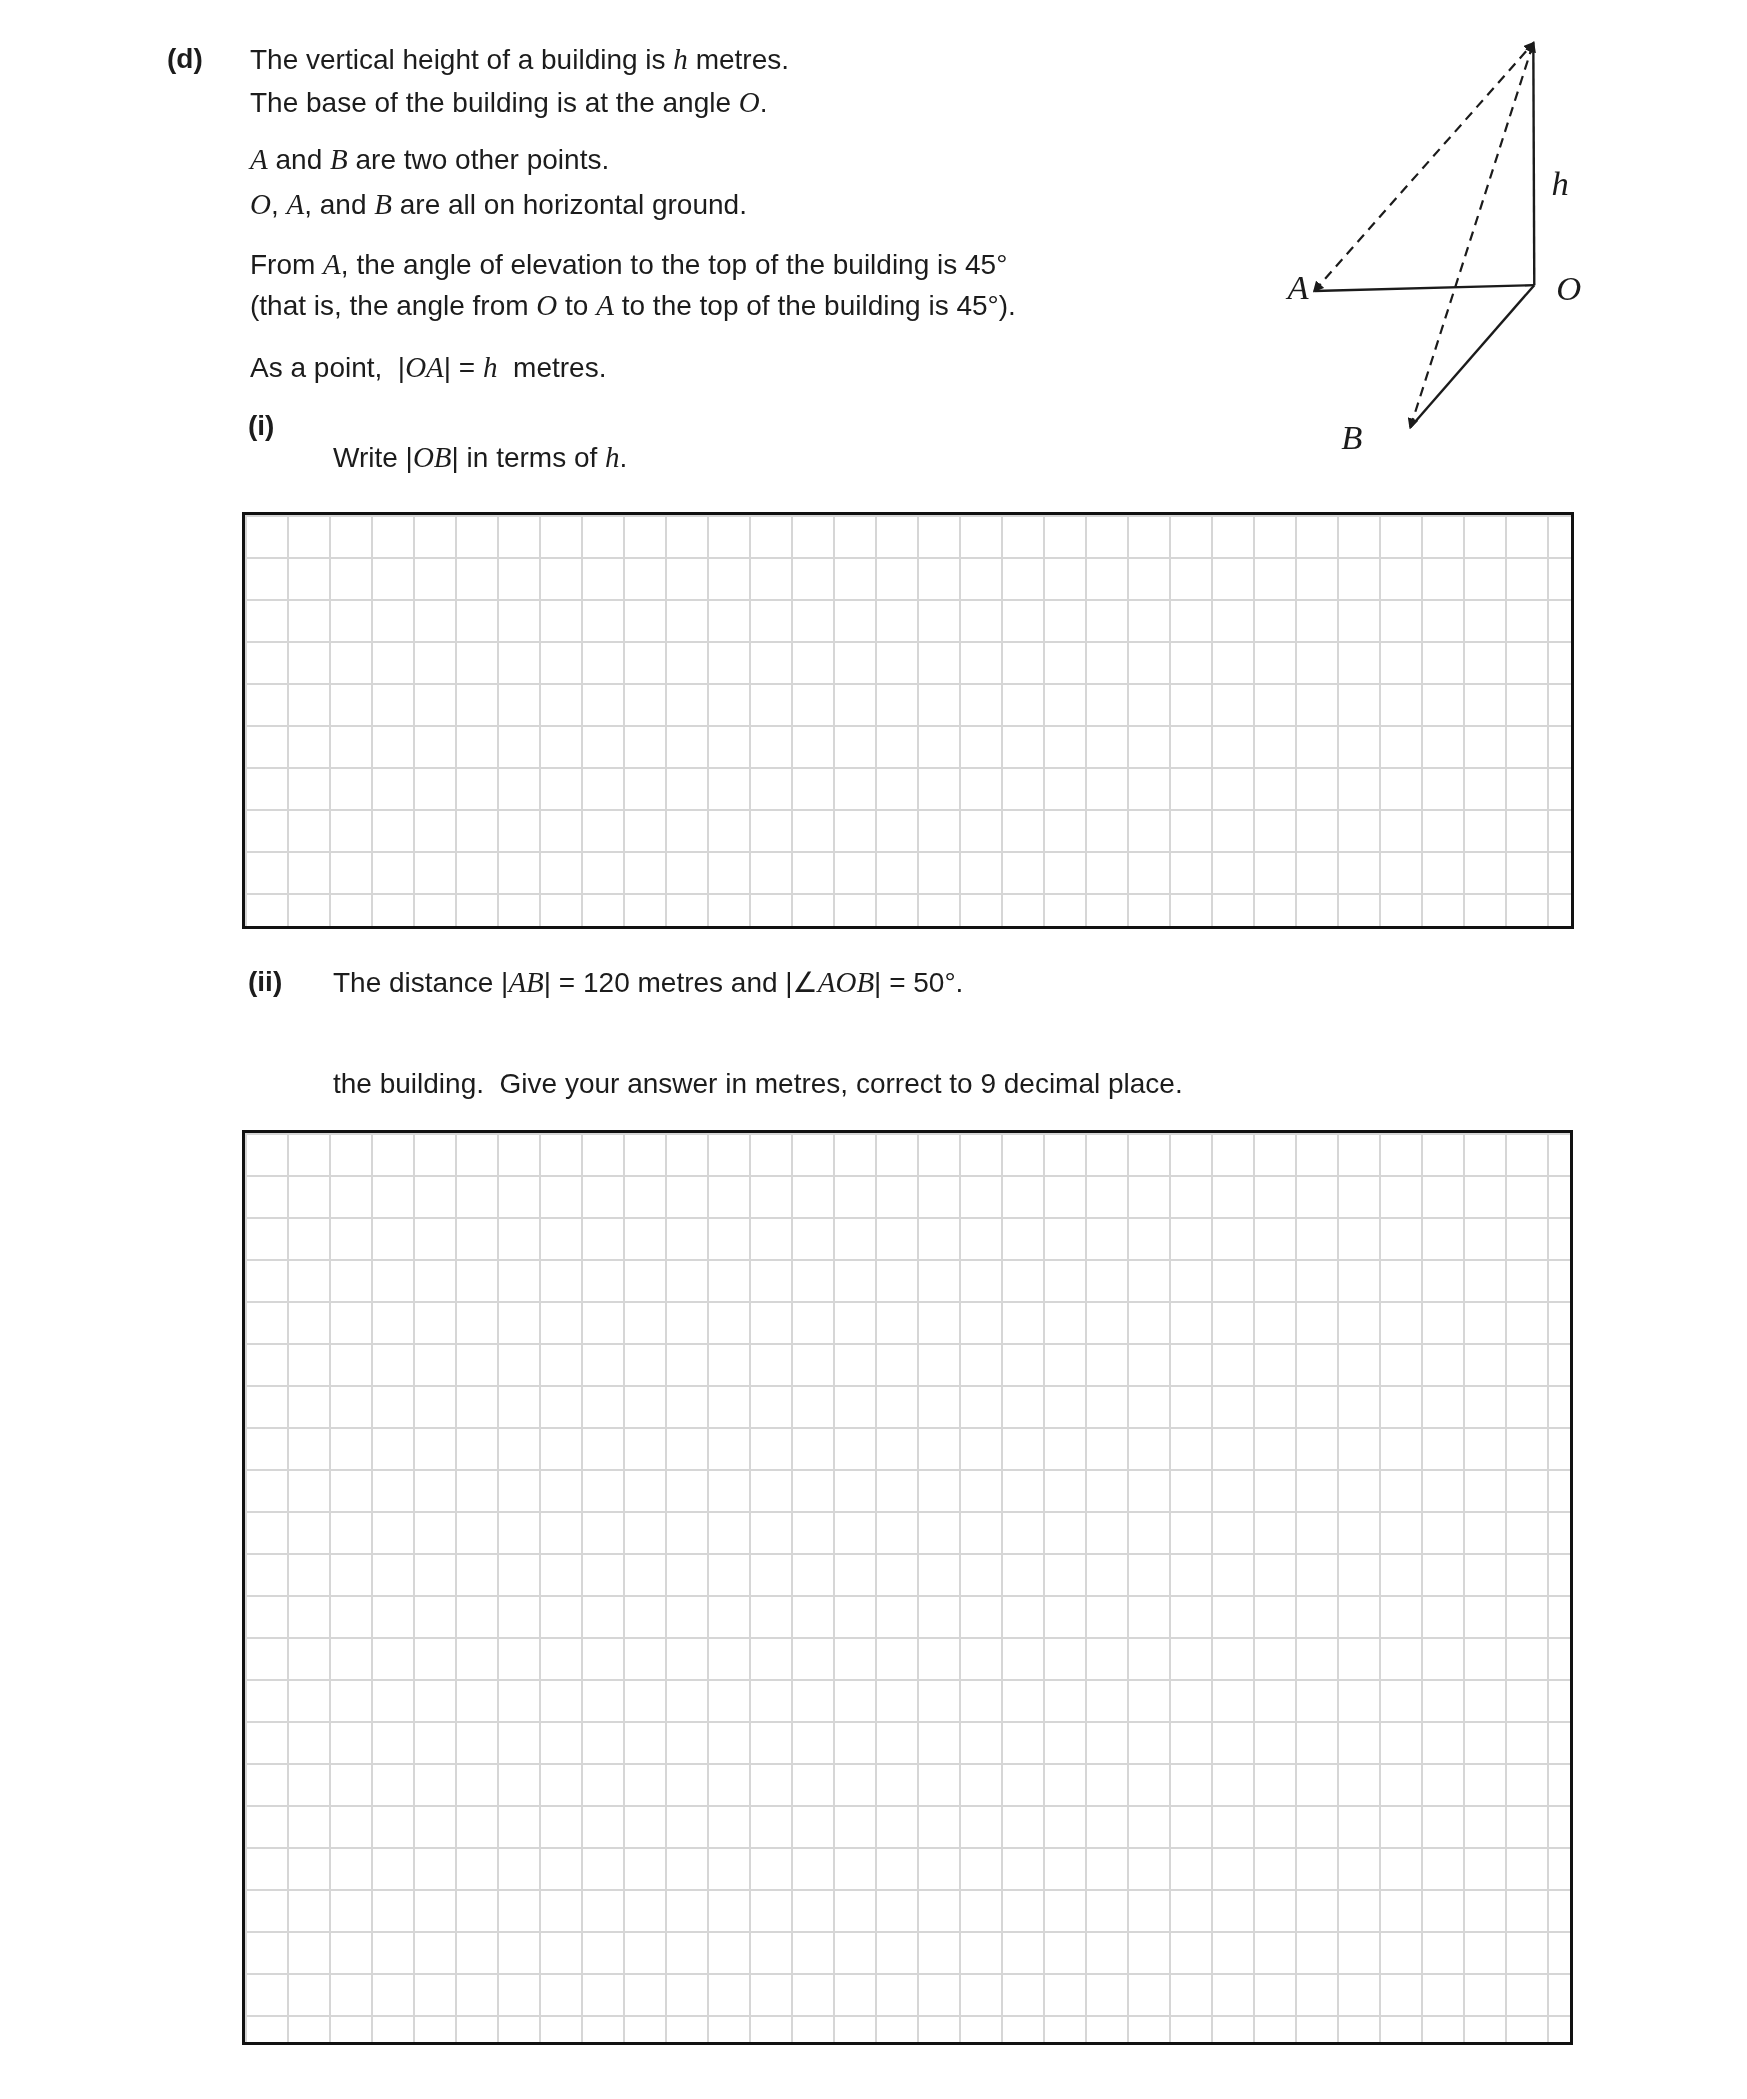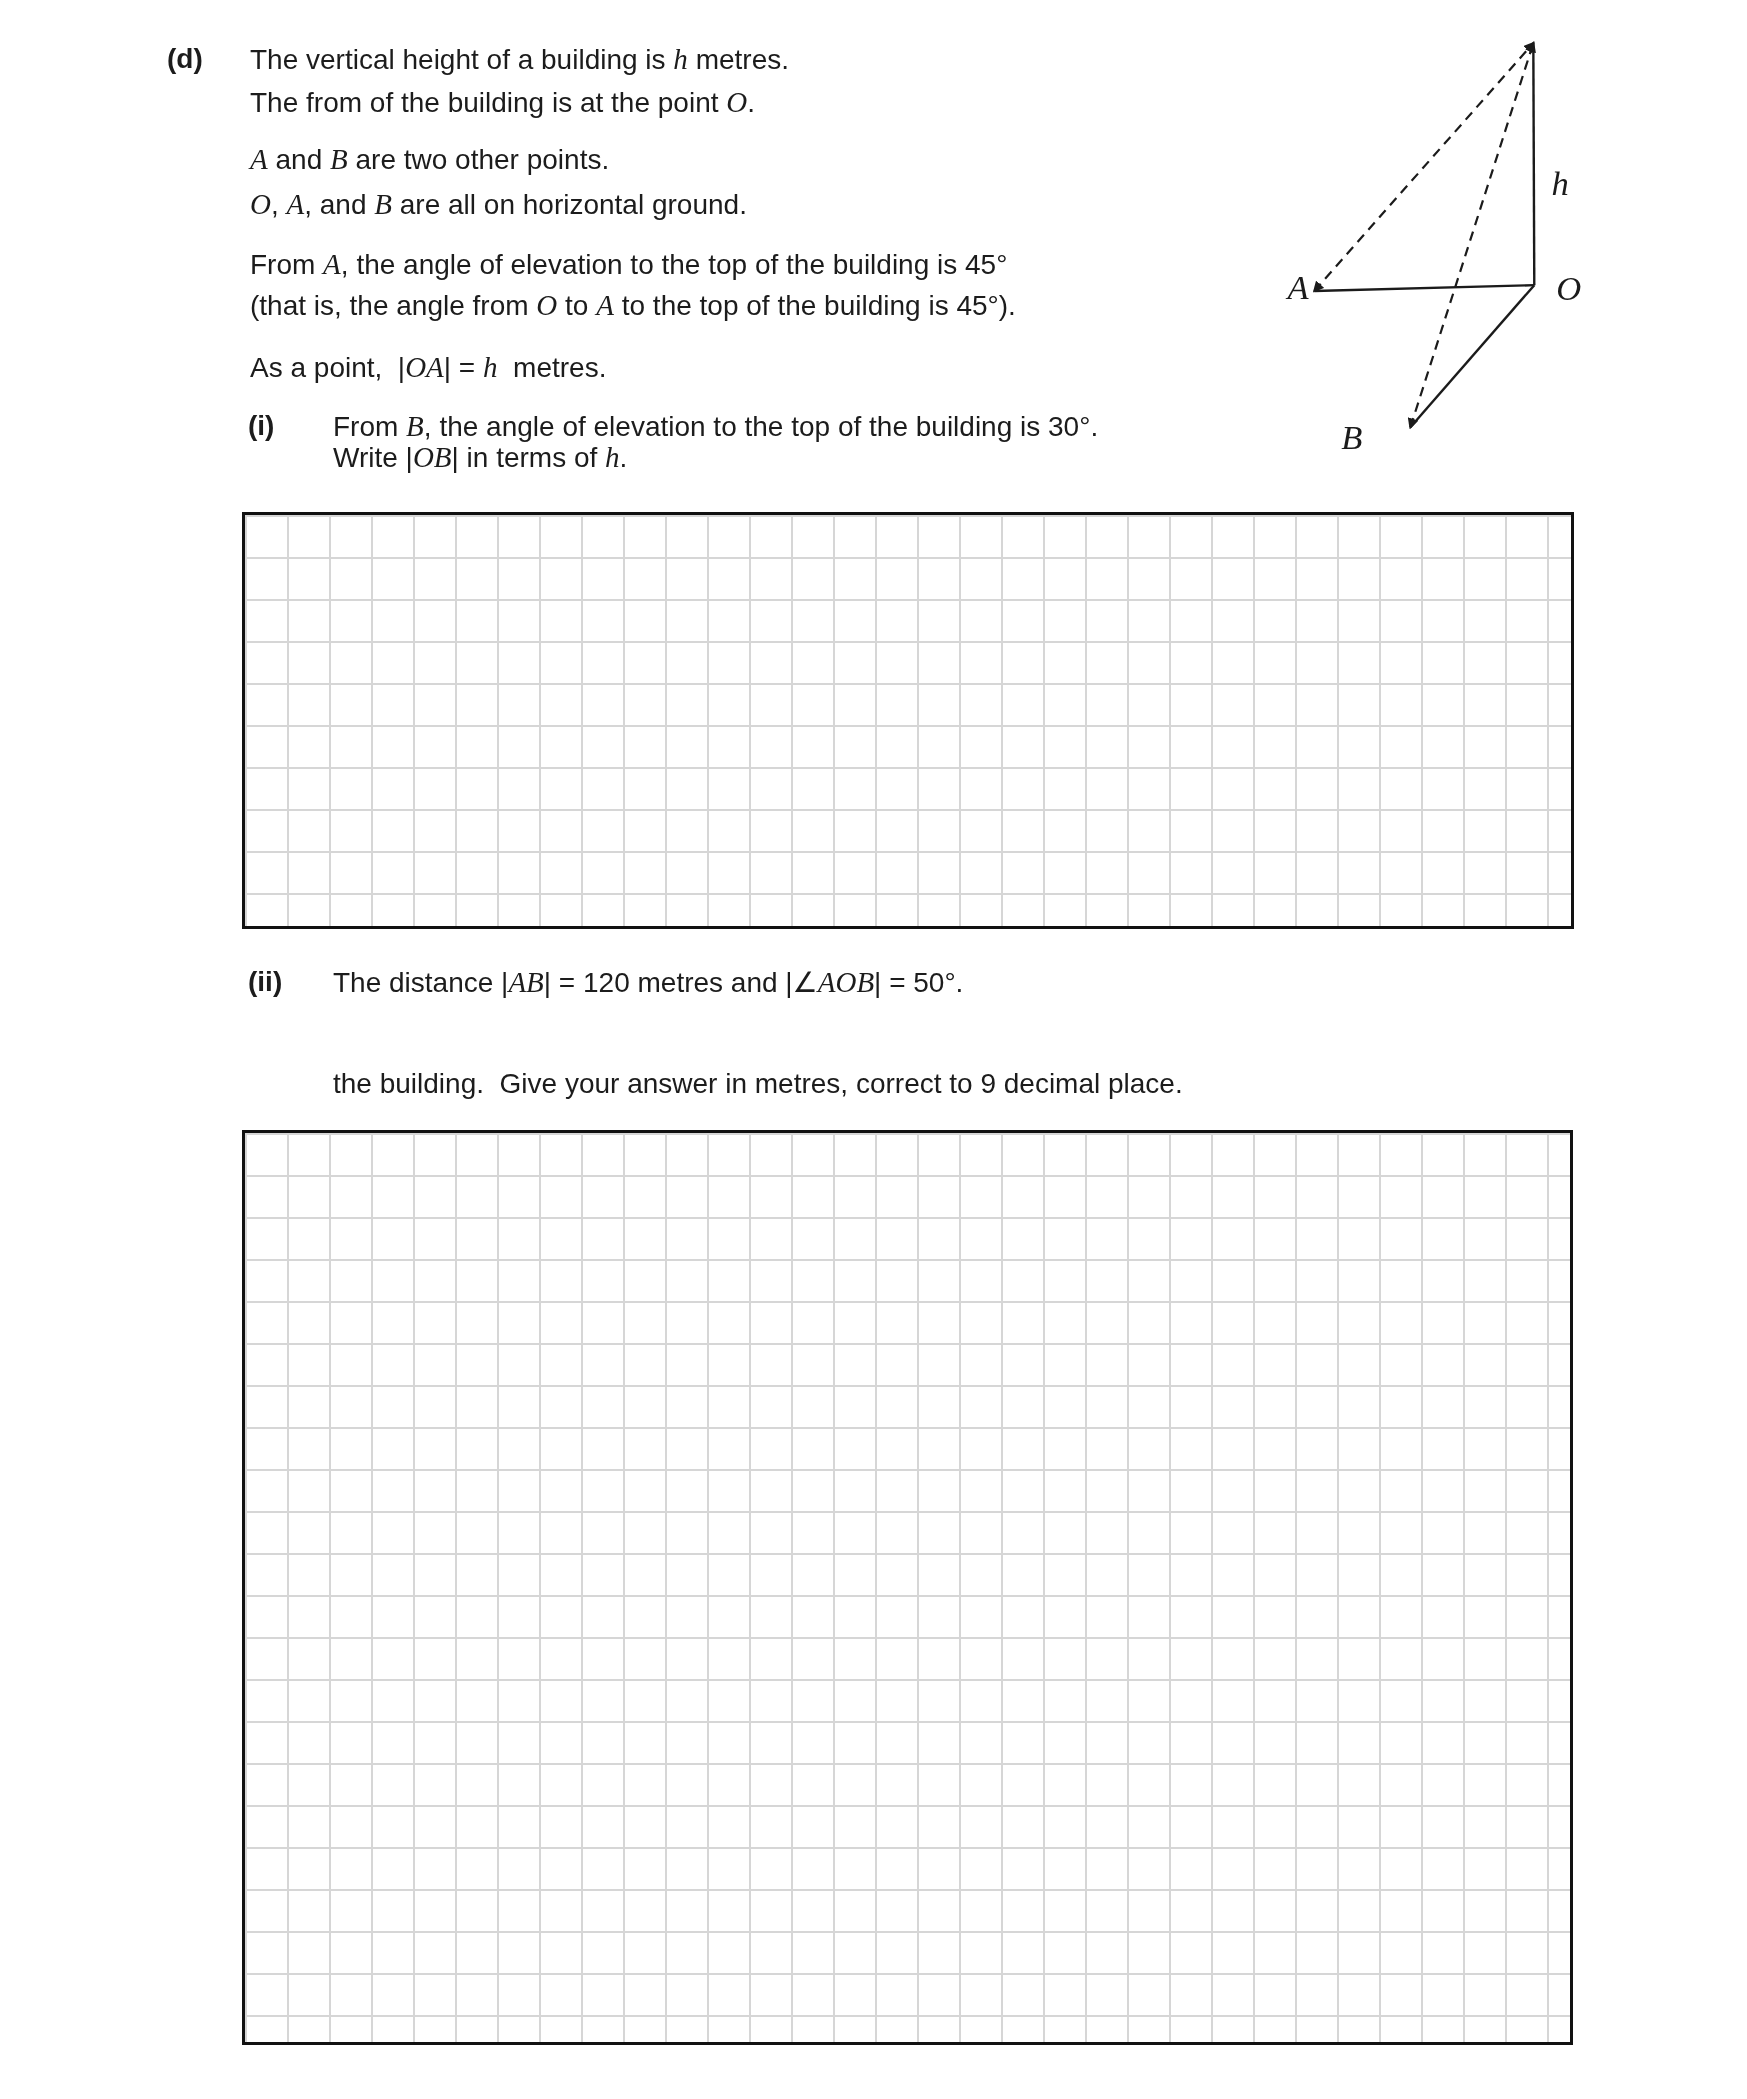--- a/index.html
+++ b/index.html
@@ -51,29 +51,28 @@
     fill:#1b1b1b;
   }
 </style>
 </head>
 <body>
 
 <div class="page">
 
   <div class="plabel" style="left:167px;top:38px">(d)</div>
   <div class="line" style="left:250px;top:38px"><span>The vertical height of a building is </span><span class="mvar">h</span><span> metres.</span></div>
-  <div class="line" style="left:250px;top:81px"><span>The from of the building is at the point </span><span class="mvar">O</span><span>.</span></div>
+  <div class="line" style="left:250px;top:81px"><span>The base of the building is at the angle </span><span class="mvar">O</span><span>.</span></div>
   <div class="line" style="left:250px;top:138px"><span class="mvar">A</span><span> and </span><span class="mvar">B</span><span> are two other points.</span></div>
   <div class="line" style="left:250px;top:183px"><span class="mvar">O</span><span>, </span><span class="mvar">A</span><span>, and </span><span class="mvar">B</span><span> are all on horizontal ground.</span></div>
   <div class="line" style="left:250px;top:243px"><span>From </span><span class="mvar">A</span><span>, the angle of elevation to the top of the building is 45°</span></div>
   <div class="line" style="left:250px;top:284px"><span>(that is, the angle from </span><span class="mvar">O</span><span> to </span><span class="mvar">A</span><span> to the top of the building is 45°).</span></div>
   <div class="line" style="left:250px;top:346px"><span>As a point,  |</span><span class="mvar">OA</span><span>| = </span><span class="mvar">h</span><span>  metres.</span></div>
 
   <div class="plabel" style="left:248px;top:405px">(i)</div>
-  <div class="line" style="left:333px;top:405px"><span>From </span><span class="mvar">B</span><span>, the angle of elevation to the top of the building is 30°.</span></div>
   <div class="line" style="left:333px;top:436px"><span>Write |</span><span class="mvar">OB</span><span>| in terms of </span><span class="mvar">h</span><span>.</span></div>
 
   <div class="grid-box" style="left:242px;top:512px;width:1332px;height:417px"></div>
 
   <div class="plabel" style="left:248px;top:961px">(ii)</div>
   <div class="line" style="left:333px;top:961px"><span>The distance |</span><span class="mvar">AB</span><span>| = 120 metres and |∠</span><span class="mvar">AOB</span><span>| = 50°.</span></div>
   <div class="line" style="left:333px;top:1063px"><span>the building.  Give your answer in metres, correct to 9 decimal place.</span></div>
 
   <div class="grid-box" style="left:242px;top:1130px;width:1331px;height:915px"></div>
 

